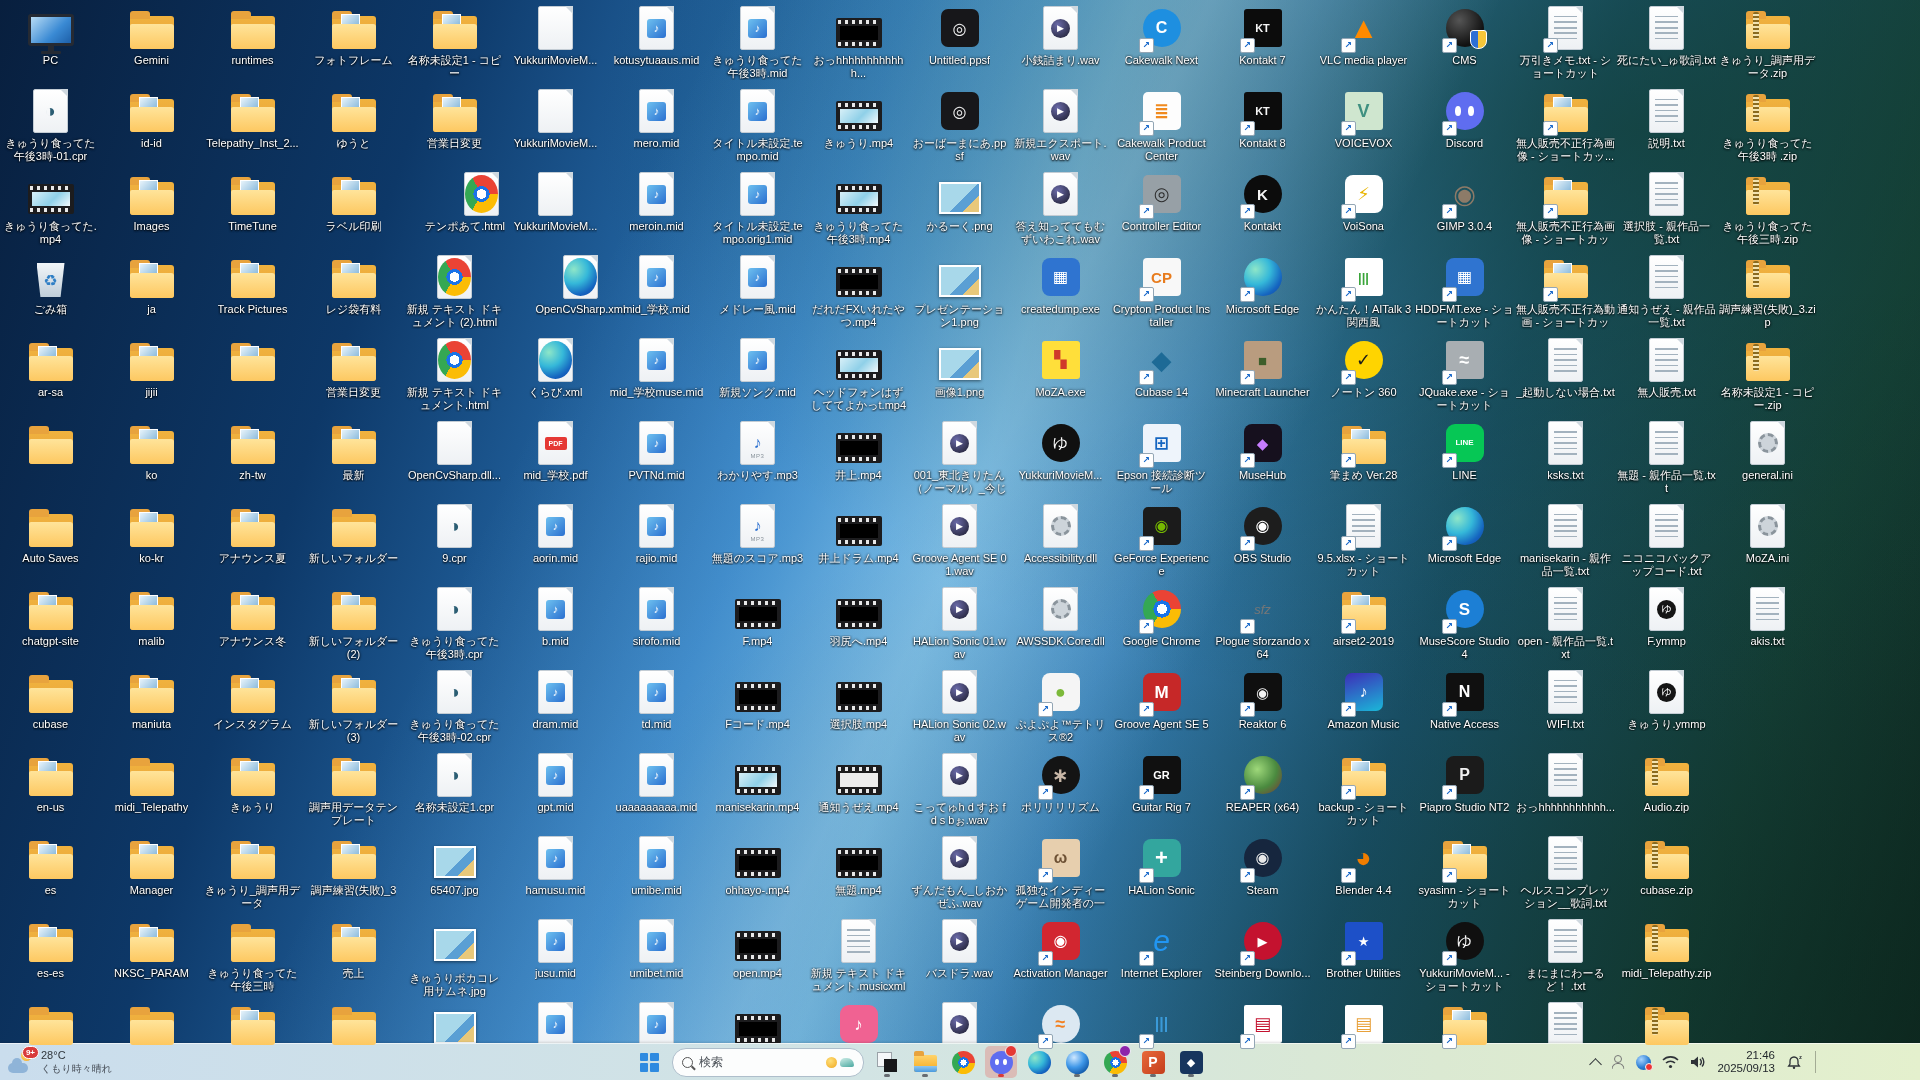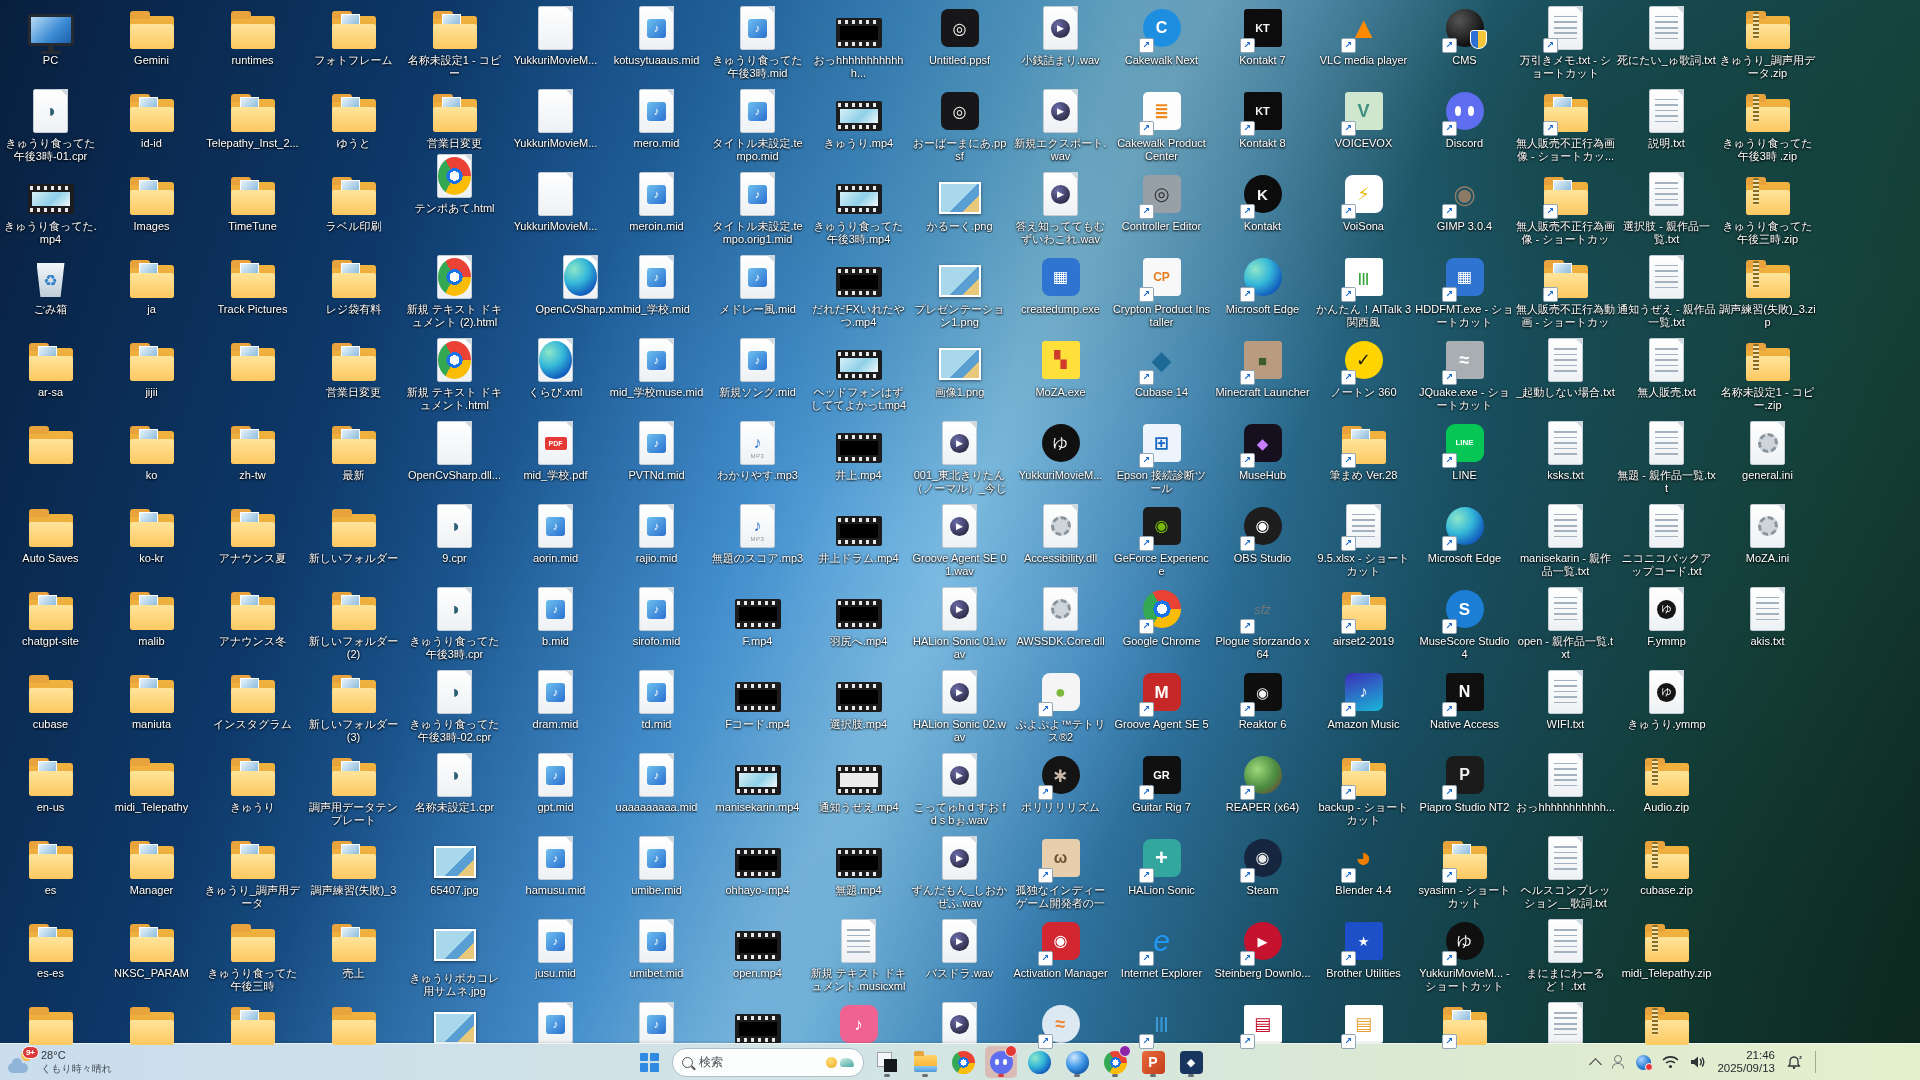--- a/index.html
+++ b/index.html
@@ -598,21 +598,21 @@
         </div>
         <div class="cell" style="left: 404px; top: 87px;">
           <div class="ico">
             <div class="fo">
               <i class="fo-th"></i>
               <i class="fo-front"></i>
             </div>
           </div>
           <div class="lbl">営業日変更</div>
         </div>
-        <div class="cell" style="left: 404px; top: 152px;">
+        <div class="cell" style="left: 404px; top: 170px; align-items: flex-end;">
           <div class="ico">
             <div class="doc">
               <span class="mini g-chrome"></span>
             </div>
           </div>
           <div class="lbl">テンポあて.html</div>
         </div>
         <div class="cell" style="left: 404px; top: 253px;">
           <div class="ico">
             <div class="doc">
@@ -1308,21 +1308,21 @@
         </div>
         <div class="cell" style="left: 1111px; top: 170px;">
           <div class="ico">
             <div class="tile" style="background: rgb(151, 160, 166); color: rgb(43, 43, 43); font-size: 18px; border-radius: 5px;">◎</div>
             <span class="sc">↗</span>
           </div>
           <div class="lbl">Controller Editor</div>
         </div>
         <div class="cell" style="left: 1111px; top: 253px;">
           <div class="ico">
-            <div class="tile" style="background: rgb(248, 248, 248); color: rgb(232, 124, 30); font-size: 12px; border-radius: 4px;">CP</div>
+            <div class="tile" style="background: rgb(248, 248, 248); color: rgb(232, 124, 30); font-size: 15px; border-radius: 4px;">CP</div>
             <span class="sc">↗</span>
           </div>
           <div class="lbl">Crypton Product Installer</div>
         </div>
         <div class="cell" style="left: 1111px; top: 336px;">
           <div class="ico">
             <div class="tile" style="background: transparent; color: rgb(29, 106, 150); font-size: 26px; border-radius: 0px;">◆</div>
             <span class="sc">↗</span>
           </div>
           <div class="lbl">Cubase 14</div>

